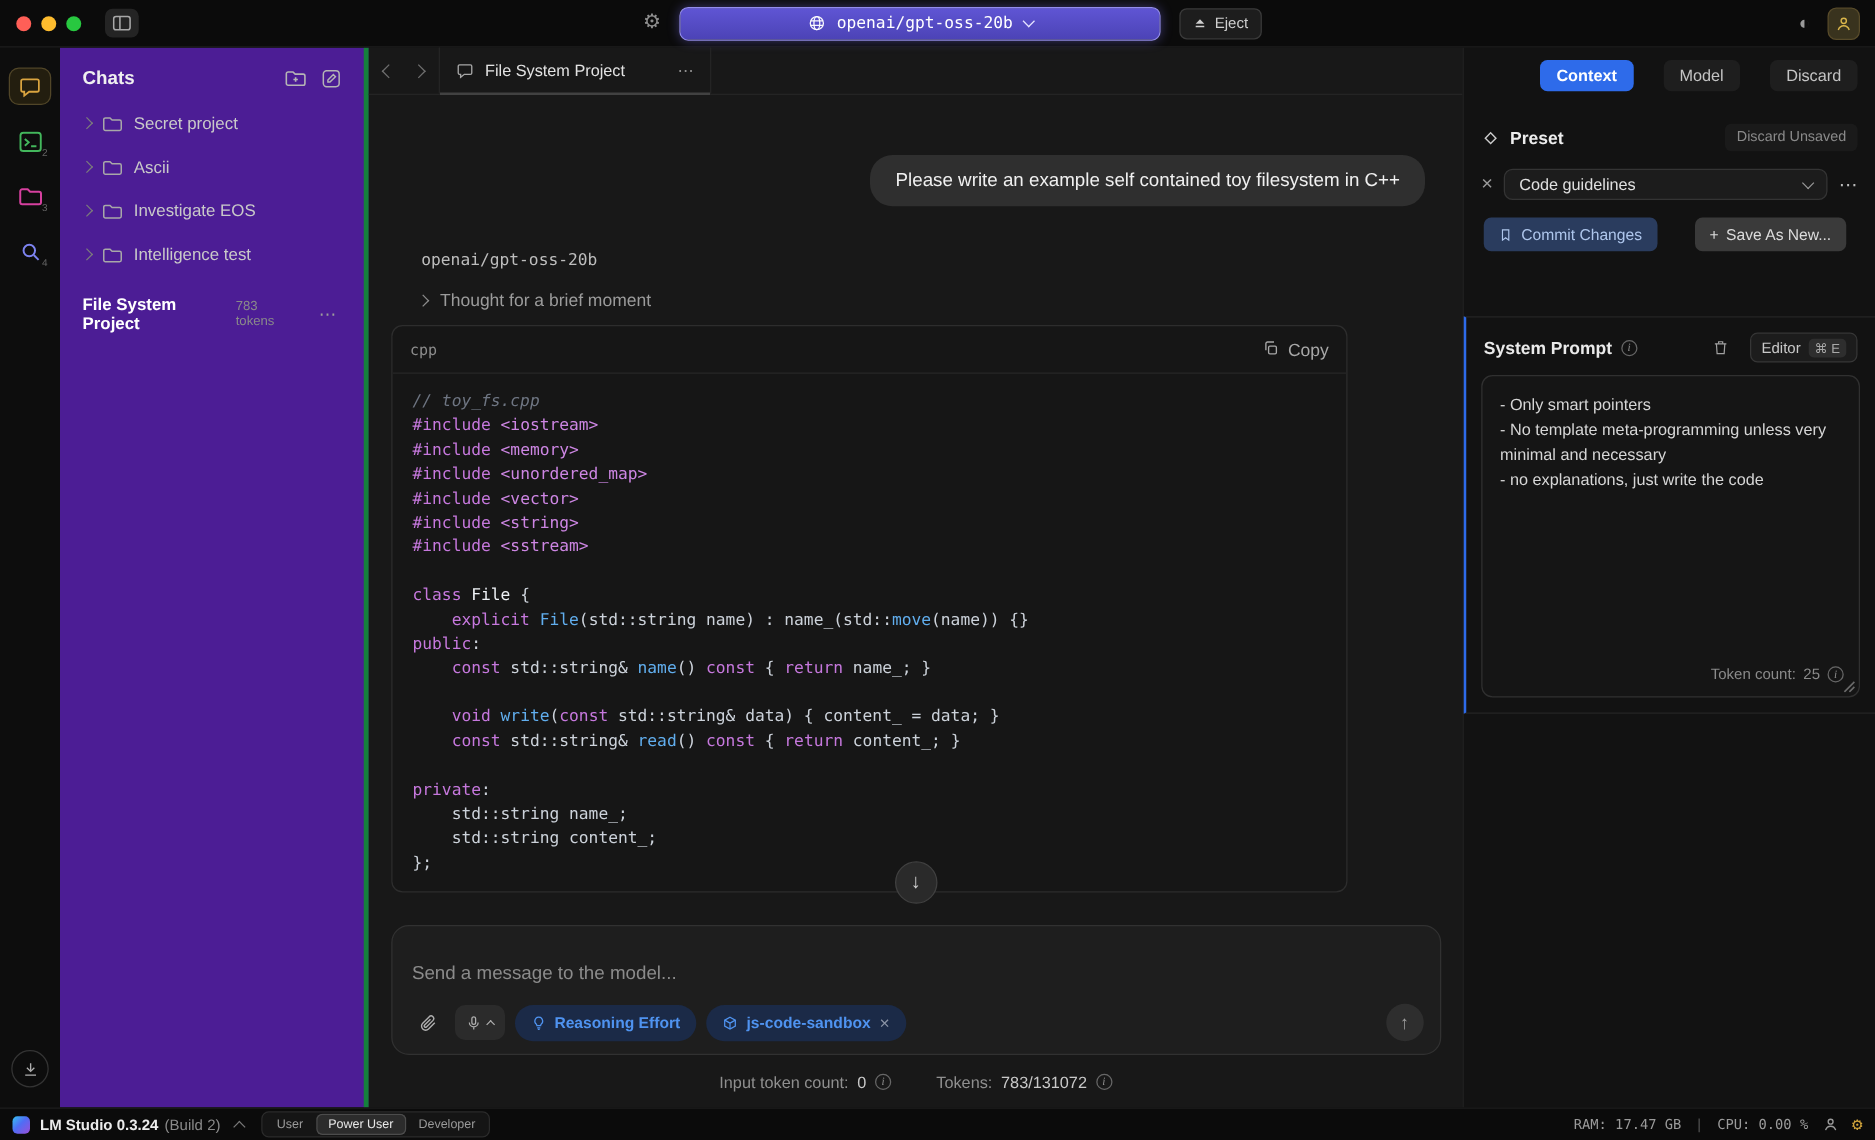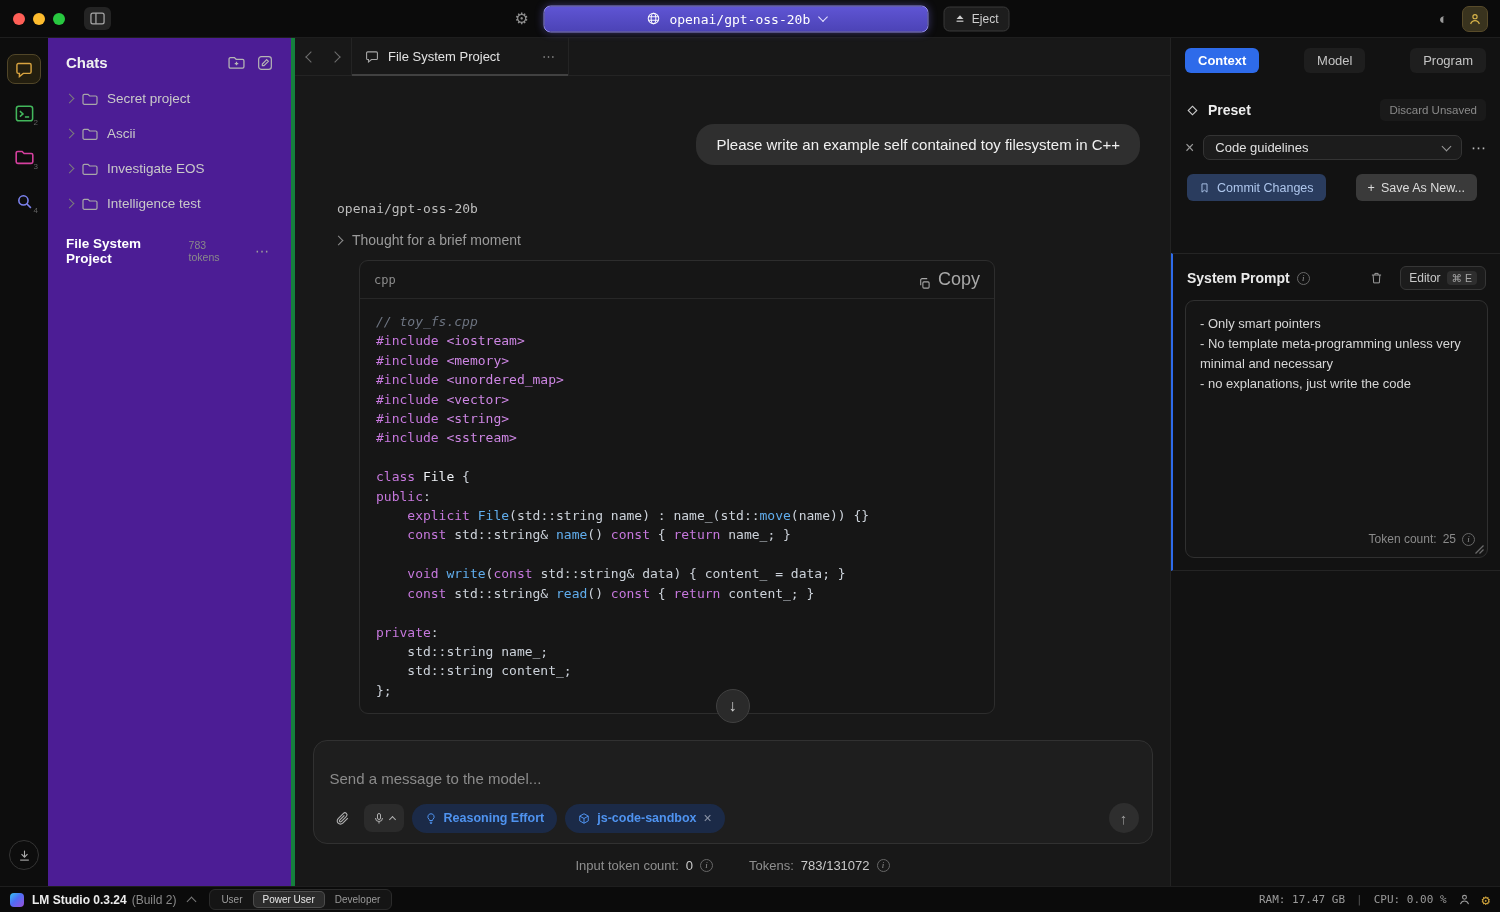--- a/index.html
+++ b/index.html
@@ -75,24 +75,24 @@
   .tab.active::after { content:""; position:absolute; left:0; right:0; bottom:-1px; height:2px; background:#414141; }
   .tab .tab-more { margin-left:auto; color:#8f8f8f; background:none; border:none; font-size:13px; }
 
   .chatarea { flex:1; position:relative; overflow:hidden; }
   .msg-row { display:flex; justify-content:flex-end; padding:48px 30px 0 0; }
   .bubble { background:#2f2f2f; border-radius:18px; padding:12px 20px; font-size:15px; color:#f0f0f0; max-width:660px; }
   .model-line { margin:36px 0 0 42px; font-family:"DejaVu Sans Mono", monospace; font-size:13px; color:#bdbdbd; }
   .thought { margin:16px 0 0 40px; display:flex; align-items:center; gap:10px; background:none; border:none; color:#9b9b9b; font-size:14px; }
   .thought .cv { color:#8d8d8d; }
 
-  .codeblock { margin:12px 0 0 64px; width:636px; background:#161616; border:1px solid #2d2d2d; border-radius:9px; overflow:hidden; }
+  .codeblock { margin:12px 0 0 18px; width:765px; background:#161616; border:1px solid #2d2d2d; border-radius:9px; overflow:hidden; }
   .code-head { height:38px; display:flex; align-items:center; padding:0 14px; border-bottom:1px solid #272727; }
   .code-lang { font-family:"DejaVu Sans Mono", monospace; font-size:12px; color:#8d8d8d; }
-  .copy-btn { margin-left:auto; display:flex; gap:7px; align-items:flex-end; background:none; border:none; color:#a8a8a8; font-size:18px; }
+  .copy-btn { margin-left:auto; display:flex; gap:7px; align-items:flex-start; background:none; border:none; color:#a8a8a8; font-size:14px; }
   .code-body { padding:13px 16px; font-family:"DejaVu Sans Mono", monospace; font-size:13px; line-height:19.4px; color:#ccd2da; }
   .cl { white-space:pre; }
   .t-p { color:#ccd2da; }
   .t-c { color:#6e7582; font-style:italic; }
   .t-k { color:#c678dd; }
   .t-s { color:#cd86e3; }
   .t-f { color:#61aeee; }
   .t-t { color:#eef1f5; }
 
   .scroll-down { position:absolute; left:50%; transform:translateX(-50%); bottom:17px; width:34px; height:34px; border-radius:50%; background:#2a2a2a; border:1px solid #404040; color:#d2d2d2; font-size:16px; }
@@ -107,21 +107,21 @@
   .mic-btn .cv { width:5px; height:5px; }
   .pill-btn { height:29px; padding:0 13px; border-radius:15px; border:none; background:#1b2a47; color:#4f93f0; font-size:12.5px; font-weight:700; display:flex; align-items:center; gap:7px; }
   .pill-btn .pill-x { background:none; border:none; color:#8a93a5; font-size:14px; font-weight:400; padding:0; }
   .send-btn { margin-left:auto; width:30px; height:30px; border-radius:50%; background:#2e2e2e; border:none; color:#9d9d9d; font-size:15px; }
   .token-row { height:42px; display:flex; align-items:center; gap:7px; color:#8f8f8f; font-size:13px; }
   .token-row .val { color:#c9c9c9; }
   .token-gap { width:22px; }
 
   
   .inspector { flex:0 0 330px; background:#121212; border-left:1px solid #232323; display:flex; flex-direction:column; }
-  .insp-tabs { display:flex; gap:8px; justify-content:space-between; padding:10px 14px 12px; }
+  .insp-tabs { display:flex; gap:24px; justify-content:flex-end; padding:10px 14px 12px; }
   .insp-tab { height:25px; padding:0 13px; border-radius:6px; border:none; background:#1e1e1e; color:#c4c4c4; font-size:13px; }
   .insp-tab.active { background:#2e6bea; color:#fff; font-weight:700; }
   .preset-head { display:flex; align-items:center; gap:8px; padding:14px 14px 4px; }
   .preset-title { font-size:14px; font-weight:700; color:#ededed; }
   .discard-btn { margin-left:auto; height:22px; padding:0 9px; background:#1a1a1a; border:none; border-radius:5px; color:#8a8a8a; font-size:11.5px; }
   .preset-row { display:flex; align-items:center; gap:9px; padding:10px 14px 2px; }
   .x-btn { background:none; border:none; color:#9a9a9a; font-size:16px; line-height:1; }
   .preset-select { flex:1; height:25px; background:#1c1c1c; border:1px solid #343434; border-radius:7px; display:flex; align-items:center; padding:0 11px; color:#e0e0e0; font-size:13px; }
   .preset-select .cv { margin-left:auto; color:#9a9a9a; }
   .more-btn { background:none; border:none; color:#bbbbbb; font-size:15px; }
@@ -335,22 +335,22 @@
           <div id="code-body" class="code-body">
               <div class="cl"><span class="t-c">// toy_fs.cpp</span></div>
               <div class="cl"><span class="t-k">#include</span><span class="t-p"> </span><span class="t-s">&lt;iostream&gt;</span></div>
               <div class="cl"><span class="t-k">#include</span><span class="t-p"> </span><span class="t-s">&lt;memory&gt;</span></div>
               <div class="cl"><span class="t-k">#include</span><span class="t-p"> </span><span class="t-s">&lt;unordered_map&gt;</span></div>
               <div class="cl"><span class="t-k">#include</span><span class="t-p"> </span><span class="t-s">&lt;vector&gt;</span></div>
               <div class="cl"><span class="t-k">#include</span><span class="t-p"> </span><span class="t-s">&lt;string&gt;</span></div>
               <div class="cl"><span class="t-k">#include</span><span class="t-p"> </span><span class="t-s">&lt;sstream&gt;</span></div>
               <div class="cl">&nbsp;</div>
               <div class="cl"><span class="t-k">class</span><span class="t-p"> </span><span class="t-t">File</span><span class="t-p"> {</span></div>
+              <div class="cl"><span class="t-p">    </span><span class="t-k">explicit</span><span class="t-p"> </span><span class="t-f">File</span><span class="t-p">(std::string name) : name_(std::</span><span class="t-f">move</span><span class="t-p">(name)) {}</span></div>
               <div class="cl"><span class="t-k">public</span><span class="t-p">:</span></div>
-              <div class="cl"><span class="t-p">    </span><span class="t-k">explicit</span><span class="t-p"> </span><span class="t-f">File</span><span class="t-p">(std::string name) : name_(std::</span><span class="t-f">move</span><span class="t-p">(name)) {}</span></div>
               <div class="cl"><span class="t-p">    </span><span class="t-k">const</span><span class="t-p"> std::string&amp; </span><span class="t-f">name</span><span class="t-p">() </span><span class="t-k">const</span><span class="t-p"> { </span><span class="t-k">return</span><span class="t-p"> name_; }</span></div>
               <div class="cl">&nbsp;</div>
               <div class="cl"><span class="t-p">    </span><span class="t-k">void</span><span class="t-p"> </span><span class="t-f">write</span><span class="t-p">(</span><span class="t-k">const</span><span class="t-p"> std::string&amp; data) { content_ = data; }</span></div>
               <div class="cl"><span class="t-p">    </span><span class="t-k">const</span><span class="t-p"> std::string&amp; </span><span class="t-f">read</span><span class="t-p">() </span><span class="t-k">const</span><span class="t-p"> { </span><span class="t-k">return</span><span class="t-p"> content_; }</span></div>
               <div class="cl">&nbsp;</div>
               <div class="cl"><span class="t-k">private</span><span class="t-p">:</span></div>
               <div class="cl"><span class="t-p">    std::string name_;</span></div>
               <div class="cl"><span class="t-p">    std::string content_;</span></div>
               <div class="cl"><span class="t-p">};</span></div>
             </div>
@@ -404,21 +404,21 @@
           <span class="val">783/131072</span>
           <span class="info-i"></span>
         </div>
       </div>
     </main>
 
     <aside class="inspector">
       <div class="insp-tabs" id="insp-tabs">
           <button class="insp-tab active">Context</button>
           <button class="insp-tab">Model</button>
-          <button class="insp-tab">Program</button>
+          <button class="insp-tab">Discard</button>
         </div>
 
       <div class="preset-head">
         <svg width="15" height="15" viewBox="0 0 24 24" fill="none" stroke="#cbcbcb" stroke-width="1.8">
             <rect x="7.2" y="7.2" width="9.6" height="9.6" transform="rotate(45 12 12)"></rect>
           </svg>
         <span class="preset-title">Preset</span>
         <button class="discard-btn">Discard Unsaved</button>
       </div>
 

